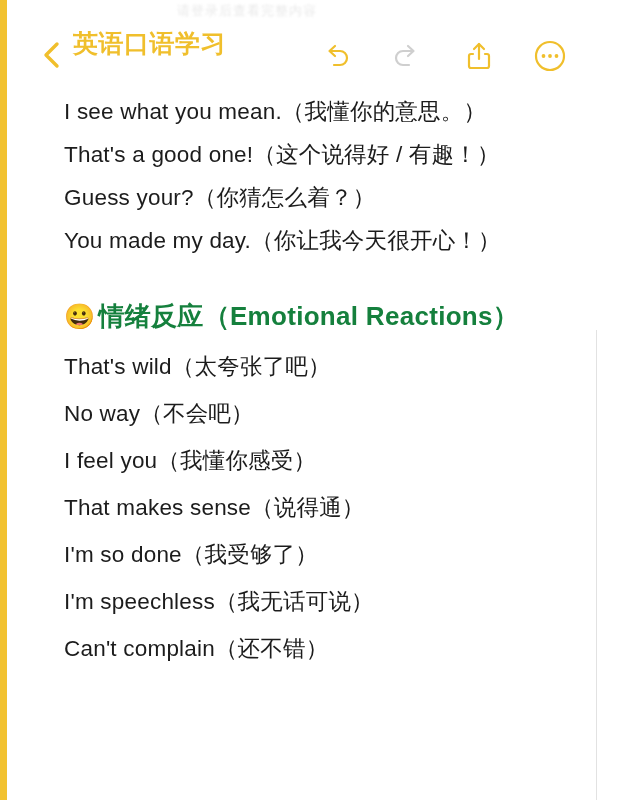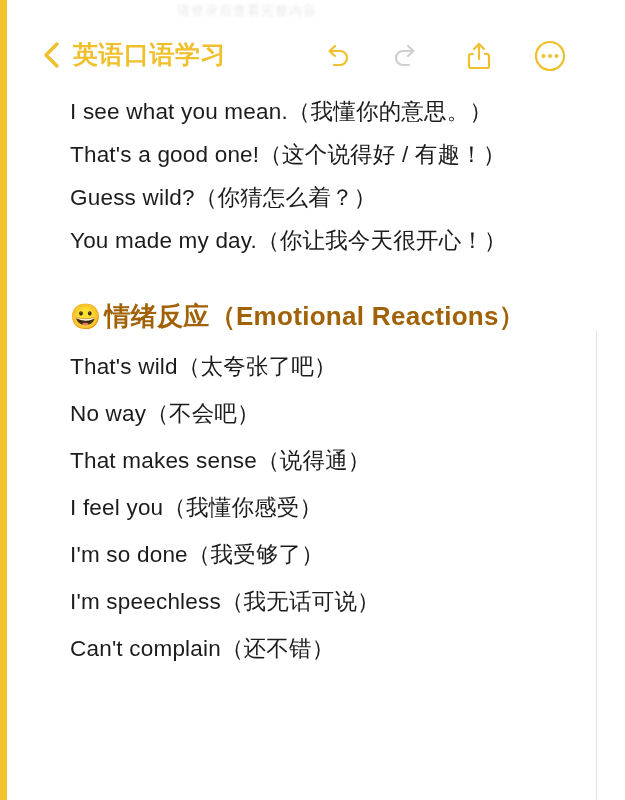--- a/index.html
+++ b/index.html
@@ -77,21 +77,21 @@
     height: 30px;
     color: #f0bf2c;
     font-size: 30px;
     line-height: 30px;
     font-weight: 700;
     cursor: pointer;
   }
   .header-title {
     position: absolute;
     left: 66px;
-    top: 12px;
+    top: 1px;
     font-size: 25px;
     line-height: 32px;
     font-weight: 700;
     color: #f0bf2c;
     letter-spacing: 0.5px;
     white-space: nowrap;
   }
 
   .hdr-icon {
     position: absolute;
@@ -108,41 +108,40 @@
 
   
   .content {
     position: absolute;
     left: 7px;
     top: 84px;
     right: 0;
     bottom: 0;
     padding: 0 30px 8px 57px;
     box-sizing: border-box;
-    margin-left: 6px;
   }
 
   .line {
     font-size: 22.5px;
     line-height: 36px;
     color: #1c1c1c;
     letter-spacing: 0.2px;
     white-space: nowrap;
   }
 
   .block-1 { margin-top: 10px; }
   .block-1 .line { margin-bottom: 7px; }
 
   .section-heading {
     margin-top: 38px;
     margin-bottom: 14px;
     font-size: 26px;
     line-height: 38px;
     font-weight: 700;
-    color: #a16207;
+    color: #15803d;
     white-space: nowrap;
     letter-spacing: 0.3px;
   }
   .section-heading .emoji {
     font-size: 25px;
     margin-right: 3px;
   }
 
   .block-2 .line {
     margin-bottom: 11px;
@@ -198,33 +197,33 @@
         <circle cx="22.5" cy="16" r="1.9" fill="#f0bf2c"></circle>
       </svg>
     </div>
   </div>
 
   <div class="content">
 
     <div class="block-1">
       <div class="line">I see what you mean.（我懂你的意思。）</div>
       <div class="line">That's a good one!（这个说得好 / 有趣！）</div>
-      <div class="line">Guess wild?（你猜怎么着？）</div>
+      <div class="line">Guess your?（你猜怎么着？）</div>
       <div class="line">You made my day.（你让我今天很开心！）</div>
     </div>
 
     <div class="section-heading">
       <span class="emoji">😀</span><span>情绪反应（Emotional Reactions）</span>
     </div>
 
     <div class="block-2">
       <div class="line">That's wild（太夸张了吧）</div>
       <div class="line">No way（不会吧）</div>
+      <div class="line">I feel you（我懂你感受）</div>
       <div class="line">That makes sense（说得通）</div>
-      <div class="line">I feel you（我懂你感受）</div>
       <div class="line">I'm so done（我受够了）</div>
       <div class="line">I'm speechless（我无话可说）</div>
       <div class="line">Can't complain（还不错）</div>
 
     </div>
 
   </div>
 </div>
 
 </body></html>

